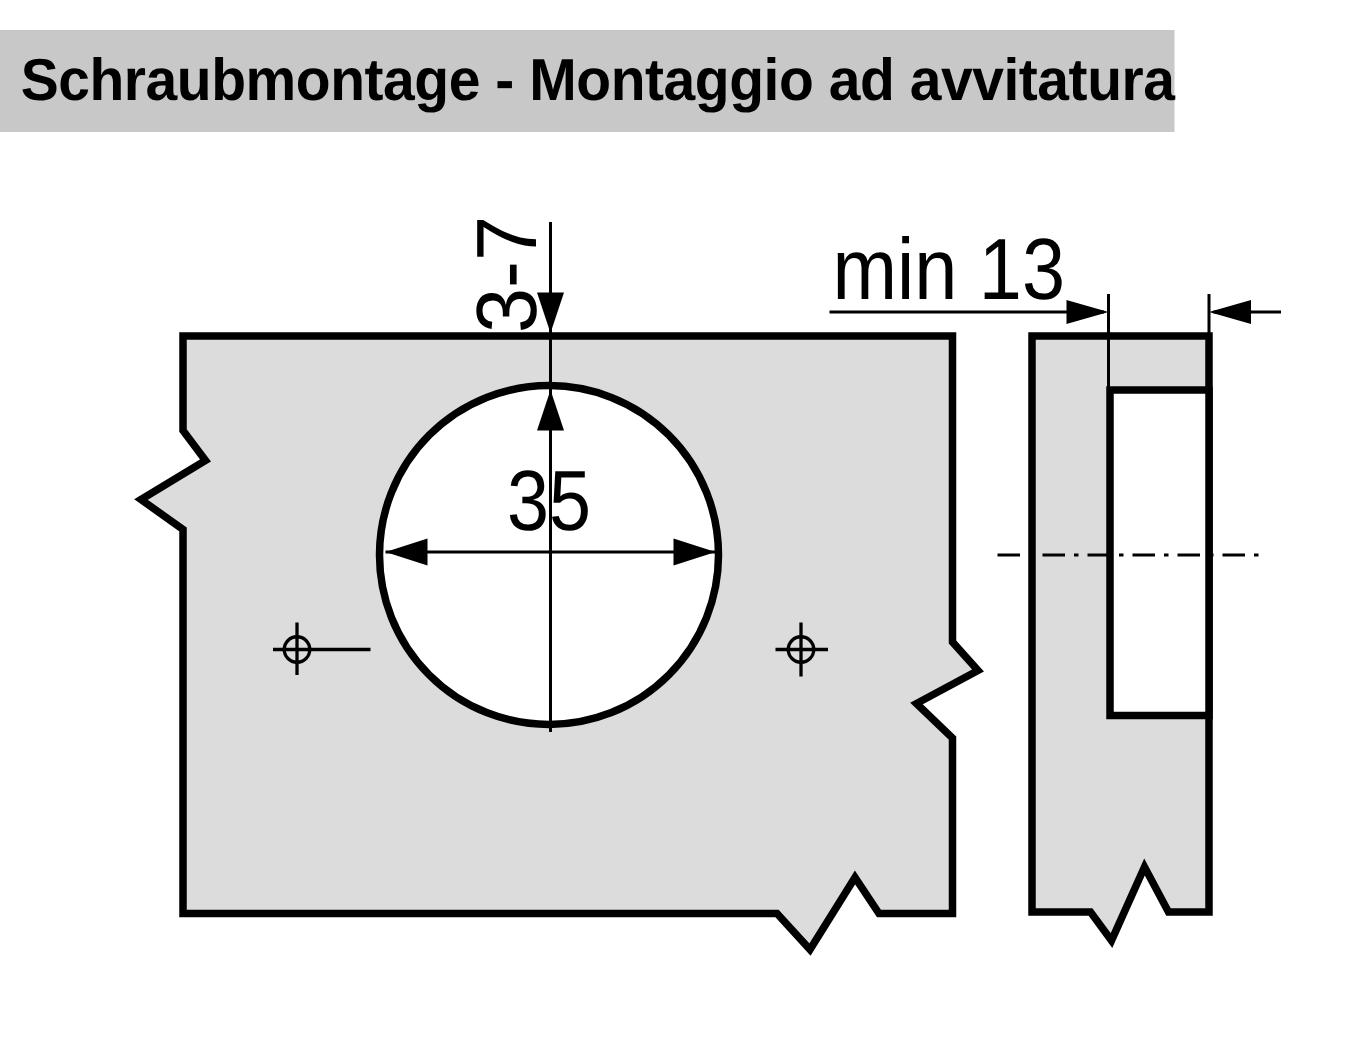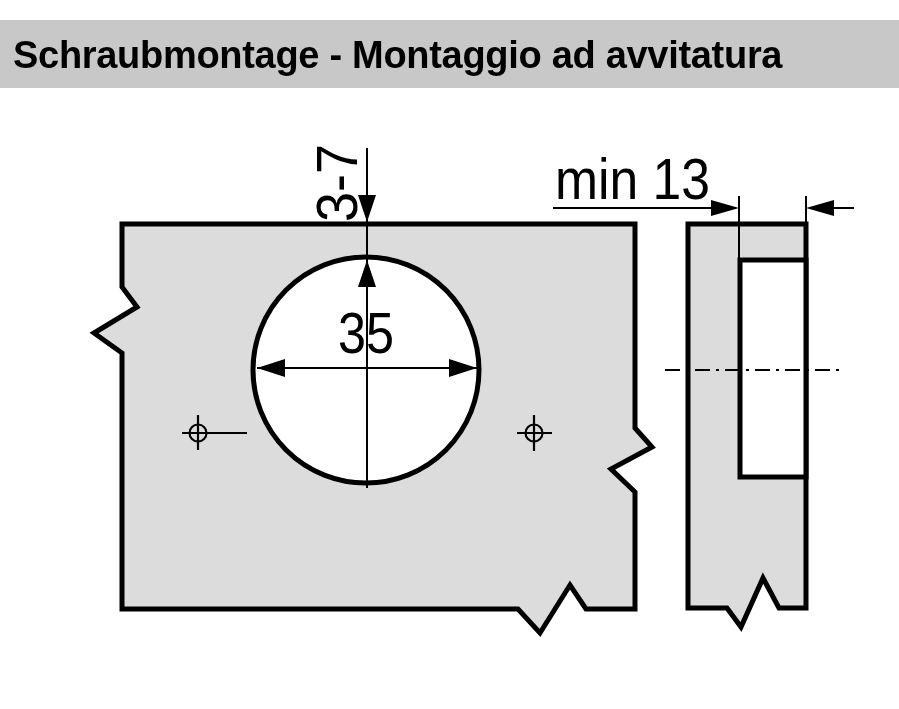--- a/index.html
+++ b/index.html
@@ -8,23 +8,23 @@
     --hole_fill:#ffffff;
     --line_color:#000000;
     --page_bg:#ffffff;
     --text_color:#000000;
   }
   *{margin:0;padding:0;box-sizing:border-box;}
   html,body{width:899px;height:709px;background:var(--page_bg);overflow:hidden;}
   body{position:relative;font-family:"Liberation Sans",sans-serif;}
 
   .header-bar{
-    position:absolute;top:20px;left:0;width:899px;height:68px;
+    position:absolute;top:20px;left:0;width:783px;height:68px;
     background:var(--header_bg);
-    display:flex;align-items:center;
+    display:flex;align-items:center;justify-content:flex-end;
   }
   .header-title{
     font-family:"Liberation Sans",sans-serif;
     font-weight:bold;
     font-size:38px;
     letter-spacing:-0.3px;
     color:var(--text_color);
     padding-left:13px;
     white-space:nowrap;
     transform:scaleY(1.04);

